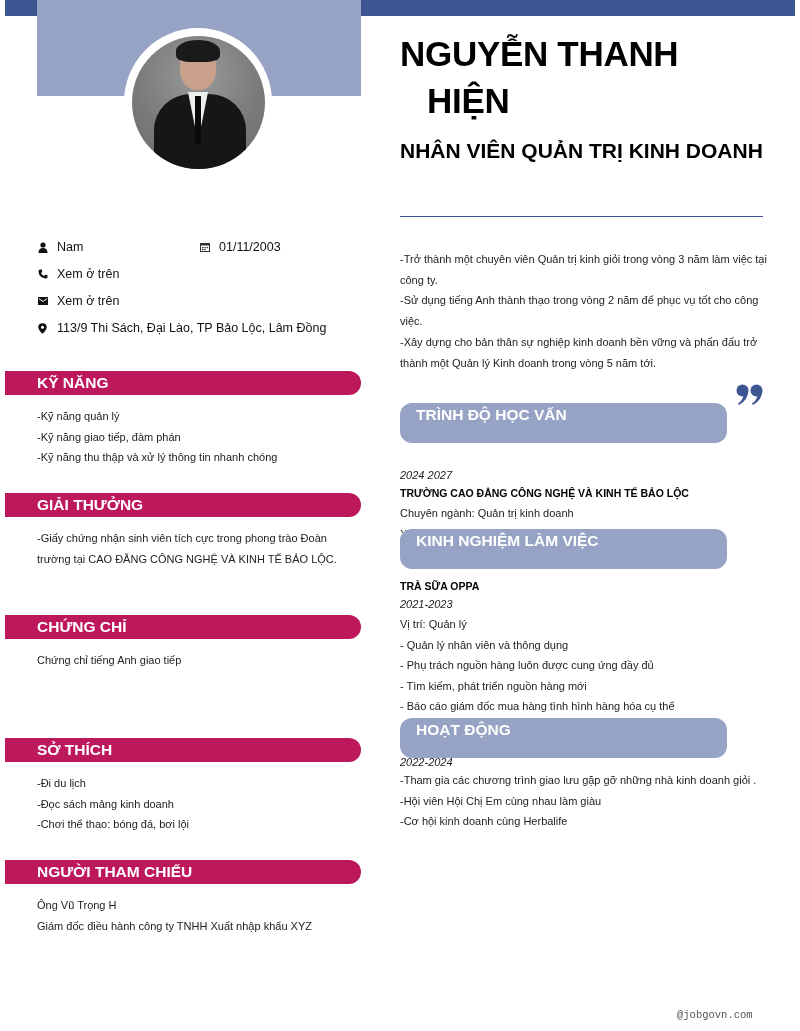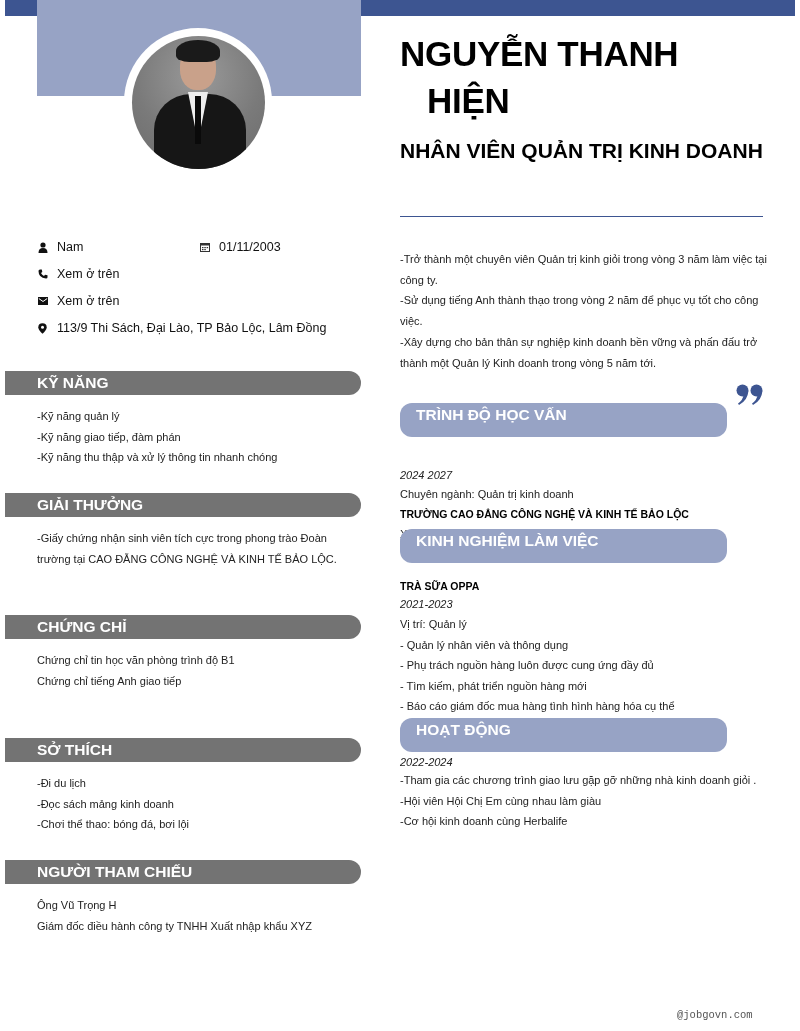--- a/index.html
+++ b/index.html
@@ -22,23 +22,23 @@
   .job-title { position: absolute; left: 400px; top: 132px; width: 380px; font-size: 21px; font-weight: bold; line-height: 38px; color: #000; }
   .title-rule { position: absolute; left: 400px; top: 216px; width: 363px; height: 1px; background: #3d5591; }
 
   .info { position: absolute; font-size: 12.5px; color: #111; display: flex; align-items: center; }
   .info .ic { width: 11px; height: 11px; margin-right: 9px; display: inline-flex; align-items: center; justify-content: center; }
   .info svg { display: block; }
 
   .objective { position: absolute; left: 400px; top: 249px; width: 370px; font-size: 11px; line-height: 20.7px; color: #222; }
   .quote { position: absolute; left: 736px; top: 364px; font-size: 50px; font-weight: bold; color: #3d5591; font-family: "DejaVu Serif", serif; line-height: 50px; letter-spacing: -4px; }
 
-  .sec-left { position: absolute; left: 5px; width: 356px; height: 24px; background: #737373; border-radius: 0 12px 12px 0; }
+  .sec-left { position: absolute; left: 5px; width: 356px; height: 24px; background: #be185d; border-radius: 0 12px 12px 0; }
   .sec-left span { position: absolute; left: 32px; top: 2px; font-size: 15.5px; font-weight: bold; color: #ffffff; line-height: 20px; }
-  .sec-right { position: absolute; left: 400px; width: 327px; height: 34px; background: #97a3c5; border-radius: 12px; }
+  .sec-right { position: absolute; left: 400px; width: 327px; height: 40px; background: #97a3c5; border-radius: 12px; }
   .sec-right span { position: absolute; left: 16px; top: 2px; font-size: 15.5px; font-weight: bold; color: #ffffff; line-height: 20px; }
 
   .block { position: absolute; font-size: 11px; color: #222; }
   .block .ln { display: block; white-space: nowrap; }
   .lh20 .ln { line-height: 20.7px; }
   .wrap .ln { white-space: normal; }
   .italic { font-style: italic; }
   .bold { font-weight: bold; color: #000; }
 
   .footer { position: absolute; left: 677px; top: 1009px; font-family: "Liberation Mono", "DejaVu Sans Mono", monospace; font-size: 10.5px; color: #555; }
@@ -141,21 +141,20 @@
     <span>GIẢI THƯỞNG</span>
   </div>
 <div class="block lh20 wrap" style="left:37px; top:528px; width:300px;">
   <span class="ln">-Giấy chứng nhận sinh viên tích cực trong phong trào Đoàn trường tại CAO ĐẲNG CÔNG NGHỆ VÀ KINH TẾ BẢO LỘC.</span>
 </div>
 
 <div class="sec-left" style="top:615px;">
     <span>CHỨNG CHỈ</span>
   </div>
 <div class="block lh20" style="left:37px; top:650px;">
-  <span class="ln">Chứng chỉ tin học văn phòng trình độ B1</span>
   <span class="ln">Chứng chỉ tiếng Anh giao tiếp</span>
 </div>
 
 <div class="sec-left" style="top:738px;">
     <span>SỞ THÍCH</span>
   </div>
 <div class="block lh20" style="left:37px; top:773px;">
   <span class="ln">-Đi du lịch</span>
   <span class="ln">-Đọc sách mảng kinh doanh</span>
   <span class="ln">-Chơi thể thao: bóng đá, bơi lội</span>
@@ -167,22 +166,22 @@
 <div class="block lh20" style="left:37px; top:895px;">
   <span class="ln">Ông Vũ Trọng H</span>
   <span class="ln">Giám đốc điều hành công ty TNHH Xuất nhập khẩu XYZ</span>
 </div>
 
 <div class="sec-right" style="top:403px;">
     <span>TRÌNH ĐỘ HỌC VẤN</span>
   </div>
 <div class="block" style="left:400px; top:439px;">
   <span class="ln italic" style="line-height:17px;margin-top:28px;">2024 2027</span>
+  <span class="ln bold" style="line-height:19px; font-size:10.5px;">TRƯỜNG CAO ĐẲNG CÔNG NGHỆ VÀ KINH TẾ BẢO LỘC</span>
   <span class="ln" style="line-height:21px;">Chuyên ngành: Quản trị kinh doanh</span>
-  <span class="ln bold" style="line-height:19px; font-size:10.5px;">TRƯỜNG CAO ĐẲNG CÔNG NGHỆ VÀ KINH TẾ BẢO LỘC</span>
   <span class="ln" style="line-height:21px;">Xếp loại: Khá, điểm Trung bình 7,5</span>
 </div>
 
 <div class="sec-right" style="top:529px;">
     <span>KINH NGHIỆM LÀM VIỆC</span>
   </div>
 <div class="block" style="left:400px; top:565px;">
   <span class="ln bold" style="line-height:17px; font-size:10.5px;margin-top:13px;">TRÀ SỮA OPPA</span>
   <span class="ln italic" style="line-height:19px;">2021-2023</span>
   <span class="ln" style="line-height:20.5px;">Vị trí: Quản lý</span>

